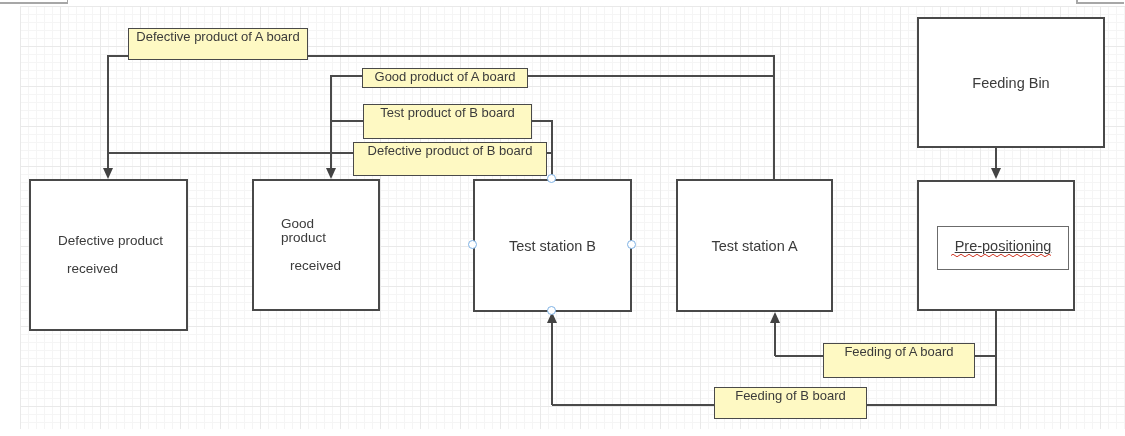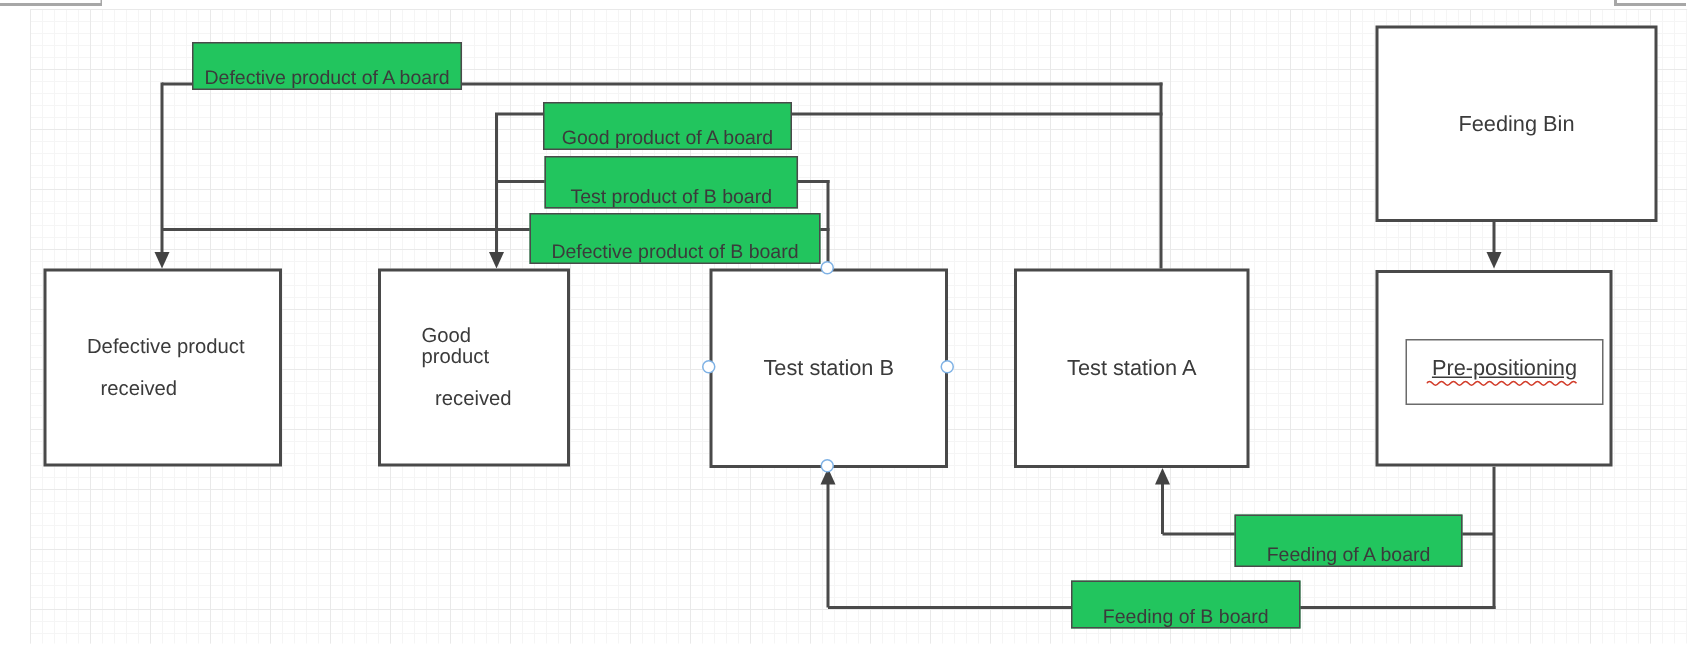--- a/index.html
+++ b/index.html
@@ -15,22 +15,22 @@
       linear-gradient(to right,#f5f5f5 1px,transparent 1px),
       linear-gradient(to bottom,#f5f5f5 1px,transparent 1px);
     background-size:40px 40px,40px 40px,8px 8px,8px 8px;
   }
   .hline,.vline{position:absolute;background:#4a4a4a;}
   .node{
     position:absolute;background:#fff;border:2px solid #494949;box-sizing:border-box;
     display:flex;align-items:center;justify-content:center;font-size:14.5px;
   }
   .lbl{
-    position:absolute;background:#22c55e;border:1.3px solid #4a4a4a;box-sizing:border-box;
-    display:flex;align-items:flex-end;justify-content:center;font-size:13px;white-space:nowrap;
+    position:absolute;background:#fef9c3;border:1.3px solid #4a4a4a;box-sizing:border-box;
+    display:flex;align-items:flex-start;justify-content:center;font-size:13px;white-space:nowrap;
   }
   .recv{flex-direction:column;align-items:flex-start;justify-content:center;
         padding-left:27px;font-size:13.5px;line-height:14px;gap:14px;}
   .recv .l2{margin-left:9px;}
   .wide1{word-spacing:16px;}
   .arrow-down{position:absolute;width:0;height:0;border-left:5px solid transparent;
         border-right:5px solid transparent;border-top:11px solid #434343;}
   .arrow-up{position:absolute;width:0;height:0;border-left:5px solid transparent;
         border-right:5px solid transparent;border-bottom:11px solid #434343;}
   .cpoint{position:absolute;width:7px;height:7px;border:1.5px solid #7fb2e5;
@@ -79,37 +79,37 @@
   <div class="vline" style="left:774px;top:322px;width:2px;height:34px"></div>
   <div class="arrow-up" style="left:770px;top:312px"></div>
 
   <div class="hline" style="left:552px;top:404px;width:445px;height:2px"></div>
   <div class="vline" style="left:551px;top:322px;width:2px;height:83px"></div>
   <div class="arrow-up" style="left:547px;top:312px"></div>
 
   <div class="lbl" style="left:128px;top:28px;width:180px;height:32px">
     <span>Defective product of A board</span>
   </div>
-  <div class="lbl" style="left:362px;top:68px;width:166px;height:32px">
+  <div class="lbl" style="left:362px;top:68px;width:166px;height:20px">
     <span>Good product of A board</span>
   </div>
   <div class="lbl" style="left:363px;top:104px;width:169px;height:35px">
     <span>Test product of B board</span>
   </div>
   <div class="lbl" style="left:353px;top:142px;width:194px;height:34px">
     <span>Defective product of B board</span>
   </div>
   <div class="lbl" style="left:823px;top:343px;width:152px;height:35px">
     <span>Feeding of A board</span>
   </div>
   <div class="lbl" style="left:714px;top:387px;width:153px;height:32px">
     <span>Feeding of B board</span>
   </div>
 
-  <div class="node recv" style="left:29px;top:179px;width:159px;height:132px">
+  <div class="node recv" style="left:29px;top:179px;width:159px;height:152px">
     <span class="l1">Defective product</span>
     <span class="l2">received</span>
   </div>
 
   <div class="node recv" style="left:252px;top:179px;width:128px;height:132px">
     <span class="l1 wide1">Good product</span>
     <span class="l2">received</span>
   </div>
 
   <div class="node" style="left:473px;top:179px;width:159px;height:133px">

